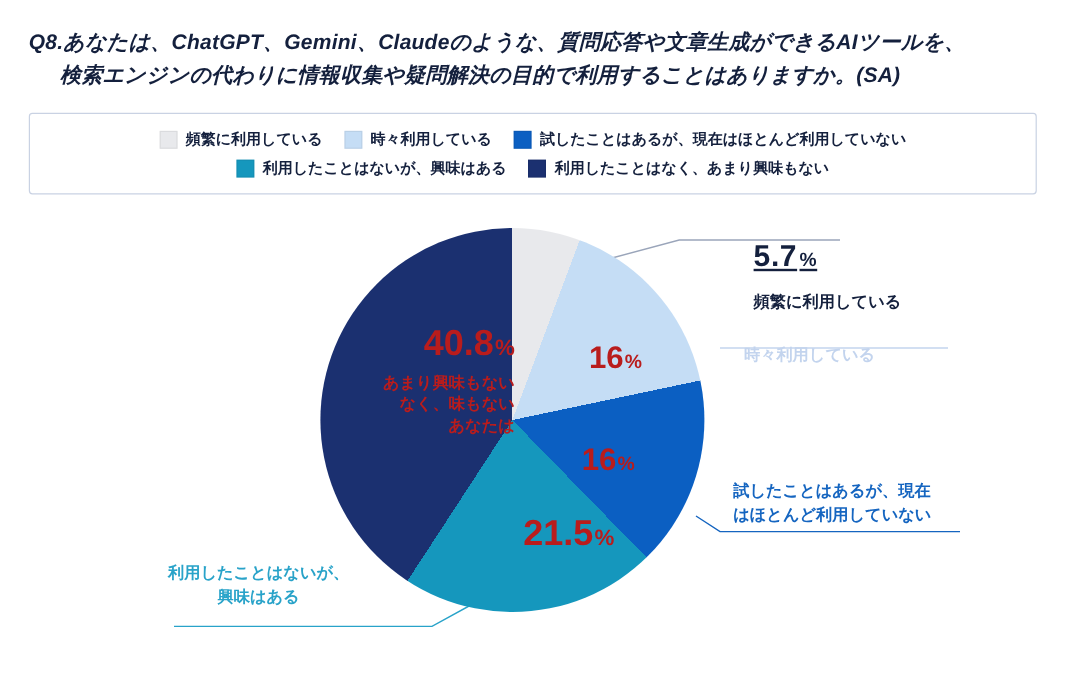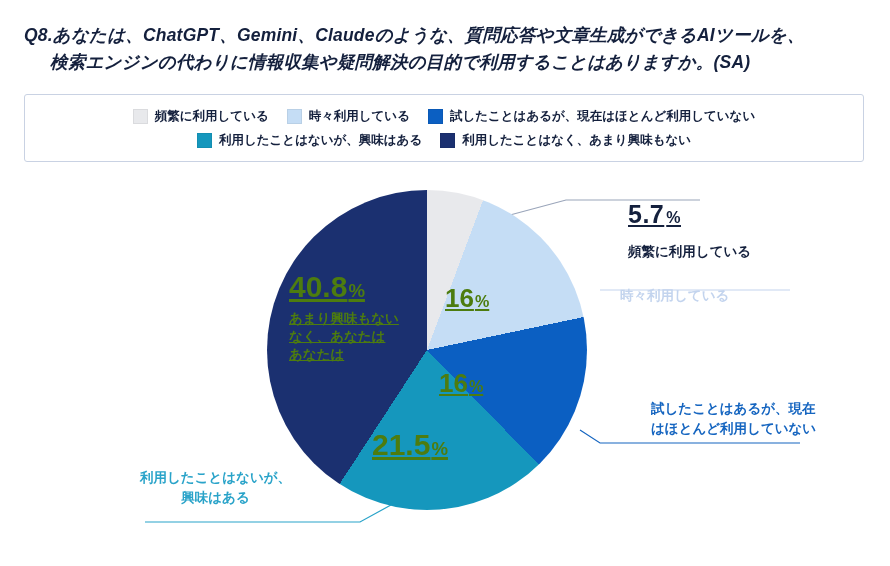--- a/index.html
+++ b/index.html
@@ -87,24 +87,23 @@
   }
   .pie {
     width: 320px;
     height: 320px;
     border-radius: 50%;
   }
 
   
   .slice-label {
     position: absolute;
-    color: #4d7c0f;
-    text-align: left;
+    color: #b91c1c;
+    text-align: right;
     pointer-events: none;
-    text-decoration: underline;
   }
   .slice-pct {
     font-weight: bold;
     line-height: 1;
     white-space: nowrap;
   }
   .slice-pct .unit {
     font-size: 0.62em;
     font-weight: bold;
     margin-left: 1px;
@@ -179,21 +178,20 @@
   #callout-sometimes {
     left: 620px;
     top: 286px;
     color: #c3d4ee;
   }
 
   #callout-tried {
     left: 611px;
     top: 399px;
     color: #1565c0;
-    margin-left: 40px;
   }
 
   #callout-interested {
     left: 140px;
     top: 468px;
     color: #29a3c9;
     text-align: center;
   }
 
   svg.leaders {
@@ -258,21 +256,21 @@
             #e8e9ec 0deg 20.52deg,
             #c5ddf5 20.52deg 78.12deg,
             #0b5fc2 78.12deg 135.72deg,
             #1597bd 135.72deg 213.12deg,
             #1b3070 213.12deg 360deg);"></div>
 
     <div class="slice-label" id="lbl-40">
       <div class="slice-pct"><span>40.8</span><span class="unit">%</span></div>
       <div class="slice-sub">
         <div>あまり興味もない</div>
-        <div>なく、あなたは</div>
+        <div>なく、味もない</div>
         <div>あなたは</div>
       </div>
     </div>
 
     <div class="slice-label" id="lbl-215">
       <div class="slice-pct"><span>21.5</span><span class="unit">%</span></div>
     </div>
 
     <div class="slice-label" id="lbl-16b">
       <div class="slice-pct"><span>16</span><span class="unit">%</span></div>

